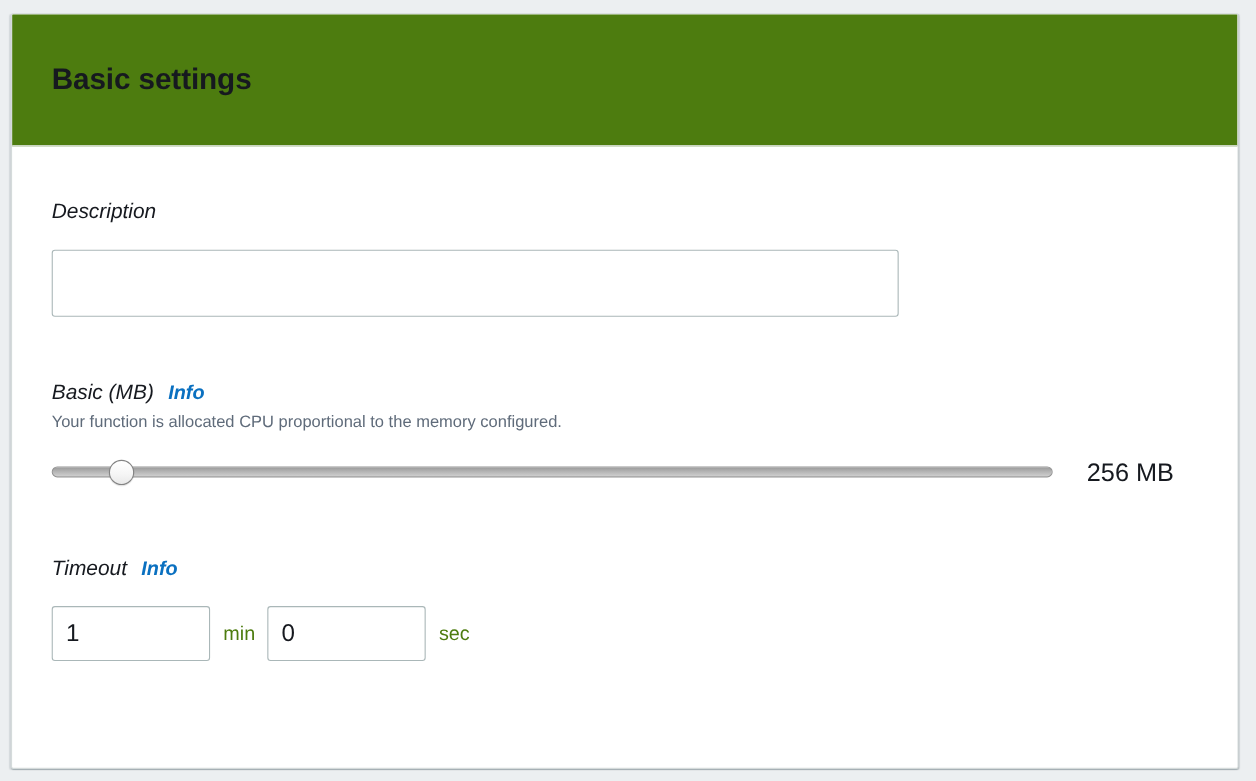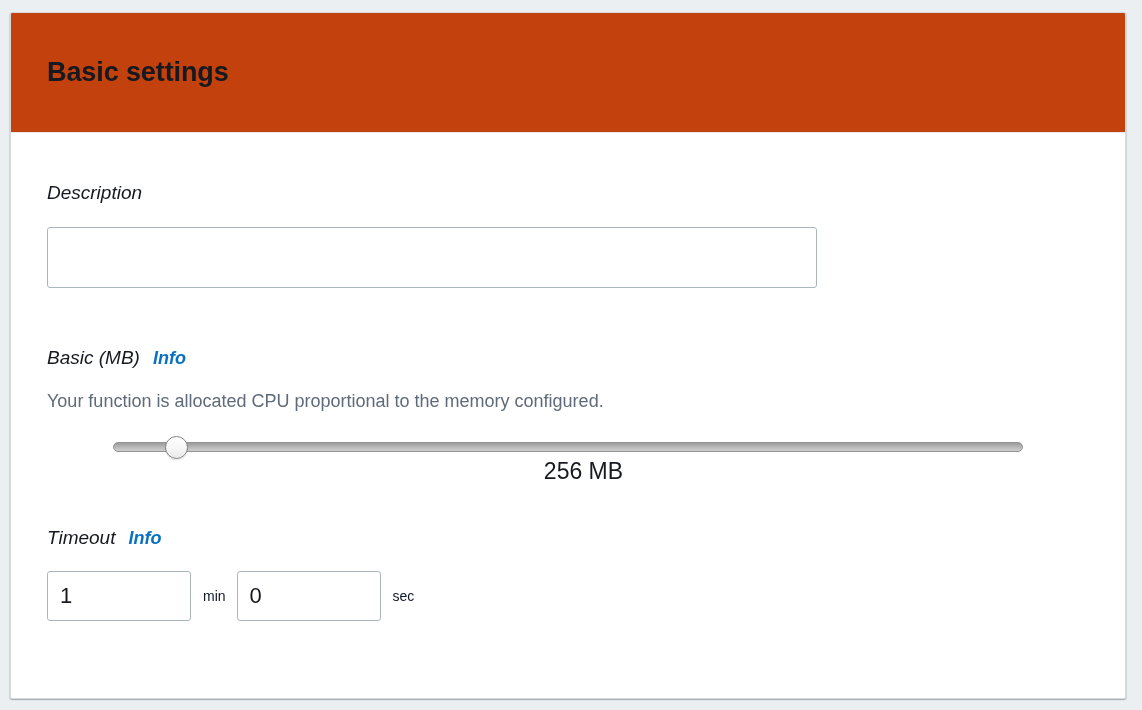--- a/index.html
+++ b/index.html
@@ -24,21 +24,21 @@
     height: 687px;
     background: #ffffff;
     border: 1px solid #d5dbdb;
     border-radius: 2px;
     box-shadow: 0 1px 1px 0 rgba(0,28,36,0.16), 1px 1px 1px 0 rgba(0,28,36,0.10), -1px 1px 1px 0 rgba(0,28,36,0.10);
     overflow: hidden;
   }
 
   .panel-header {
     height: 120px;
-    background: #c2410c;
+    background: #4d7c0f;
     border-bottom: 1px solid #e9ebed;
     display: flex;
     align-items: center;
     padding: 0 36px;
   }
 
   .panel-title {
     font-size: 27px;
     font-weight: bold;
     color: #16191f;
@@ -65,24 +65,24 @@
   .info-link {
     font-size: 18px;
     font-weight: bold;
     color: #0a70c0;
     text-decoration: none;
     cursor: pointer;
     white-space: nowrap;
   }
 
   .field-hint {
-    font-size: 18px;
+    font-size: 15px;
     color: #5f6b7a;
     line-height: 1.3;
-    margin-top: 20px;
+    margin-top: 4px;
   }
 
   .text-input {
     display: block;
     width: 770px;
     height: 61px;
     margin-top: 22px;
     padding: 6px 13px;
     font-family: "Liberation Sans", sans-serif;
     font-size: 19px;
@@ -94,21 +94,20 @@
   }
 
   
   .memory-section { margin-top: 58px; }
 
   .slider-row {
     display: flex;
     align-items: center;
     margin-top: 21px;
     height: 30px;
-    flex-direction: column;
   }
 
   .slider-wrap {
     position: relative;
     width: 910px;
     height: 26px;
     display: flex;
     align-items: center;
   }
 
@@ -178,22 +177,22 @@
     font-family: "Liberation Sans", sans-serif;
     font-size: 22px;
     color: #16191f;
     background: #ffffff;
     border: 1px solid #aab7b8;
     border-radius: 3px;
     outline: none;
   }
 
   .unit-label {
-    font-size: 14px;
-    color: #0f172a;
+    font-size: 18px;
+    color: #4d7c0f;
     margin: 0 11px 0 12px;
     line-height: 1;
   }
   .unit-label.sec { margin-right: 0; }
 </style>
 </head>
 <body>
 
 <div class="panel">
 

